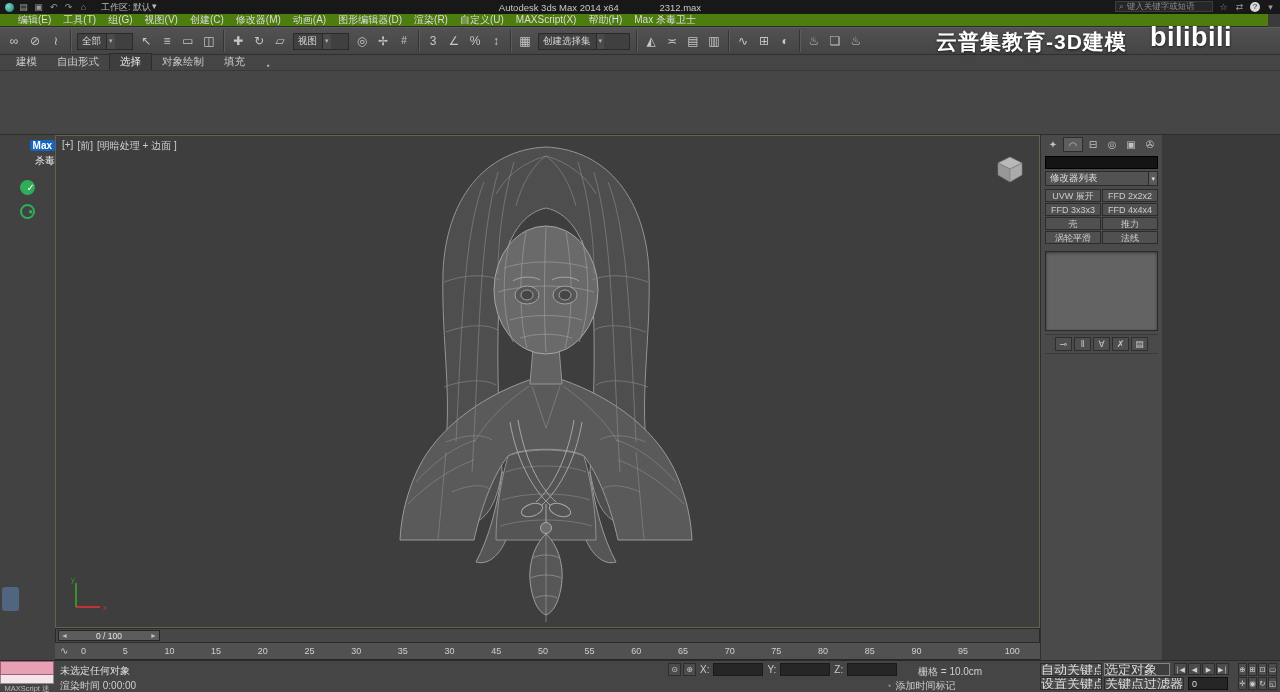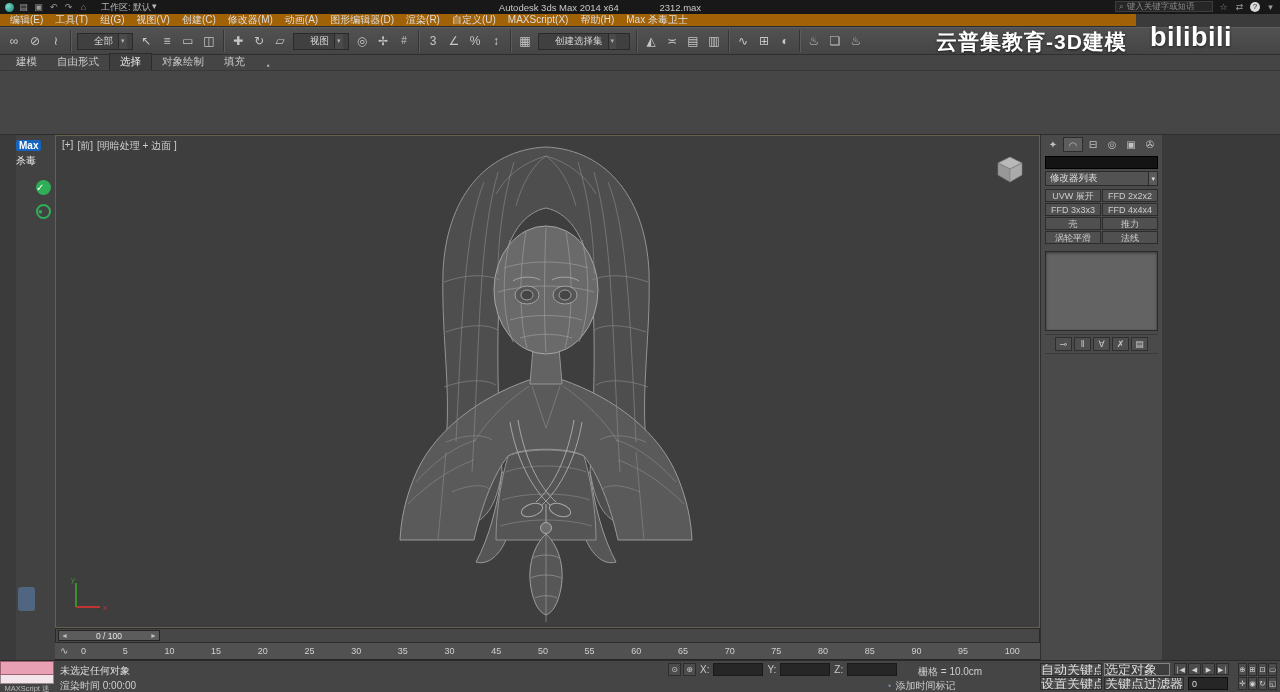--- a/index.html
+++ b/index.html
@@ -17,52 +17,52 @@
   .workspace { display:flex; gap:1px; margin-left:8px; color:#b9b9b9; white-space:nowrap;text-align:center; }
   .tb-title { position:absolute; left:320px; width:560px; text-align:center; font-size:9.5px; color:#c9c9c9; white-space:nowrap; }
   .tb-title .fname { margin-left:38px; }
   .tb-right { position:absolute; right:4px; top:1px; display:flex; align-items:center; gap:5px; }
   .search-box { width:98px; height:11px; background:#262626; border:1px solid #3d3d3d;
     font-size:8.5px; color:#8a8a8a; display:flex; align-items:center; padding:0 3px; gap:3px; overflow:hidden; white-space:nowrap; }
   .help-circle { width:10px; height:10px; border-radius:50%; background:#d8d8d8; color:#222;
     font-size:8px; line-height:10px; text-align:center; }
 
   
-  #menubar { left:0; top:14px; width:1136px; height:13px; background:#a16207;
-    border-bottom:1px solid #2b2b2b; display:flex; align-items:center; padding-left:4px; }
+  #menubar { left:0; top:14px; width:1268px; height:13px; background:#4d7c0f;
+    border-bottom:1px solid #2b2b2b; display:flex; align-items:center; padding-left:12px; }
   .menu-item { padding:0 6px; font-size:10px; color:#dcdcdc; white-space:nowrap; line-height:12px; }
 
   
   #toolbar { left:0; top:27px; width:1280px; height:28px;
     background:linear-gradient(#525252,#454545); border-top:1px solid #5d5d5d;
     border-bottom:1px solid #2f2f2f; display:flex; align-items:center; padding:0 4px; gap:1px; }
   .ti { min-width:20px; height:20px; line-height:20px; text-align:center; font-size:12px; color:#c6c6c6; }
   .ti.small { font-size:10px; }
   .tsep { width:1px; height:22px; background:#353535; box-shadow:1px 0 0 #5c5c5c; margin:0 3px; flex:0 0 auto; }
   .tdrop { height:17px; background:#404040; border:1px solid #2a2a2a; display:flex; align-items:center;
-    font-size:9.5px; color:#d8d8d8; padding-left:16px; margin:0 2px; white-space:nowrap; }
+    font-size:9.5px; color:#d8d8d8; padding-left:4px; margin:0 2px; white-space:nowrap; }
   .tdrop .caret { font-size:7px; color:#b0b0b0; background:#4a4a4a; border-left:1px solid #2a2a2a;
     align-self:stretch; display:flex; align-items:center; padding:0 2px; margin-left:5px; }
 
   
   #ribbontabs { left:0; top:55px; width:1280px; height:16px; background:#454545;
     display:flex; align-items:flex-end; padding-left:6px; border-bottom:1px solid #383838; }
   .rtab { padding:1px 10px 1px; font-size:10.5px; color:#c9c9c9; white-space:nowrap; }
   .rtab.active { background:#3e3e3e; border:1px solid #2c2c2c; border-bottom:0; color:#efefef; }
   .ribbon-min { margin-left:8px; font-size:8px; color:#b5b5b5; padding:0 4px; }
   #ribbonbody { left:0; top:71px; width:1280px; height:64px; background:#464646; border-bottom:1px solid #2e2e2e; }
 
   
   .wm-text { left:936px; top:28px; font-size:21px; font-weight:bold; color:#fff;
     letter-spacing:1px; text-shadow:0 1px 3px rgba(0,0,0,.65); z-index:30; }
   .wm-logo { left:1150px; top:22px; font-size:27px; font-weight:800; color:#fff;
     letter-spacing:0.5px; text-shadow:0 1px 3px rgba(0,0,0,.65); z-index:30; }
 
   
-  #leftstrip { left:16px; top:135px; width:55px; height:525px; background:#424242; text-align:left; }
+  #leftstrip { left:0; top:135px; width:55px; height:525px; background:#424242; text-align:right; }
   .max-badge { display:inline-block; margin-top:4px; background:#1565c0; color:#fff;
     font-size:10px; font-weight:bold; padding:0 3px; border-radius:2px; }
   .plugin-label { font-size:10px; color:#e6e6e6; margin-top:1px; }
   .pcircle1 { width:15px; height:15px; border-radius:50%; background:#2fae57; color:#fff;
     font-size:10px; line-height:15px; margin:12px auto 0; }
   .pcircle2 { width:15px; height:15px; border-radius:50%; border:2px solid #2fae57; color:#2fae57;
     font-size:8px; line-height:11px; margin:9px auto 0; }
   .overlay-badge { position:absolute; left:2px; top:452px; width:17px; height:24px;
     background:rgba(95,145,205,.45); border-radius:3px; }
 

